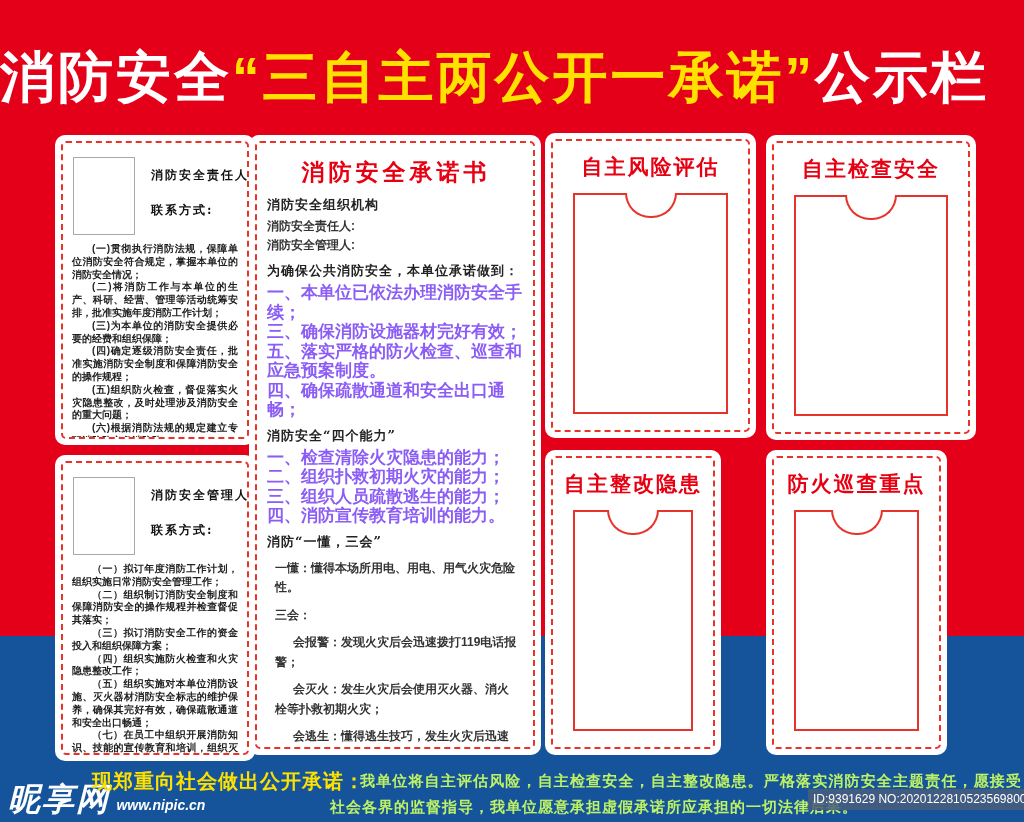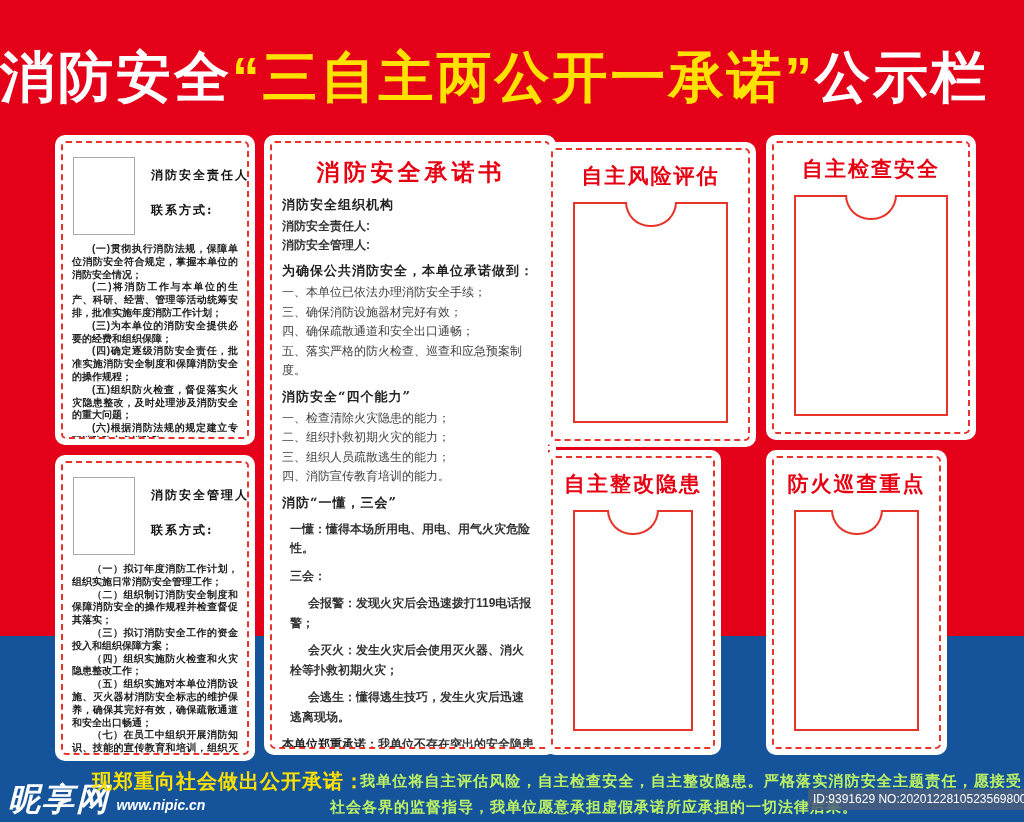--- a/index.html
+++ b/index.html
@@ -21,35 +21,35 @@
   .left1{left:55px;top:135px;width:200px;height:310px;}
   .left2{left:55px;top:455px;width:200px;height:306px;}
   .lhead{display:flex;margin:14px 10px 6px 10px;}
   .photo{width:60px;height:76px;border:1px solid #a9a9a9;background:#fff;flex:none;}
   .roles{margin-left:16px;padding-top:10px;}
   .role{font-family:"DejaVu Serif",serif;font-weight:bold;font-size:12px;letter-spacing:2px;color:#111;margin-bottom:18px;white-space:nowrap;}
   .lp{margin:0;padding:0 9px;font-size:10px;line-height:12.8px;color:#222;text-align:justify;text-indent:2em;font-weight:600;}
   .lp.first{margin-top:4px;}
 
   
-  .mid{left:264px;top:135px;width:292px;height:620px;}
+  .mid{left:249px;top:135px;width:292px;height:620px;}
   .mid .dash{padding:0;}
   .mbody{position:absolute;left:10px;top:6px;right:8px;bottom:4px;color:#333;}
   .mtitle{color:#e60012;font-size:23px;font-weight:900;letter-spacing:4px;text-align:center;margin:8px 0 8px 0;}
   .kai{font-family:"DejaVu Serif",serif;font-weight:bold;color:#222;}
   .mh{font-size:13px;margin:7px 0 3px 0;letter-spacing:1px;}
   .mline{font-size:12px;line-height:19px;margin:0;font-weight:600;color:#333;}
-  .mitem{font-size:12px;line-height:19.5px;margin:0;font-weight:400;color:#404040;}
+  .mitem{font-size:17px;line-height:19.5px;margin:0;font-weight:700;color:#8b5cf6;}
   .know{font-size:12px;line-height:19.5px;margin:8px;font-weight:700;color:#333;}
   .know .lbl{font-family:"DejaVu Serif",serif;font-weight:bold;}
   .indent1{text-indent:1.5em;}
   .mpromise{font-size:12px;line-height:19px;margin:8px 0 0 0;font-weight:700;color:#333;}
 
   
-  .rp-a{left:545px;top:142px;width:211px;height:305px;font-family:Liberation Serif, serif;}
+  .rp-a{left:545px;top:133px;width:211px;height:305px;font-family:Liberation Serif, serif;}
   .rp-b{left:766px;top:135px;width:210px;height:305px;}
   .rp-c{left:545px;top:450px;width:176px;height:305px;}
   .rp-d{left:766px;top:450px;width:181px;height:305px;}
   .rtitle{position:absolute;left:0;top:12px;width:100%;text-align:center;color:#e60012;font-size:21px;font-weight:900;letter-spacing:2px;}
   .pocket{position:absolute;left:20px;right:20px;top:52px;bottom:16px;border:2px solid #e8332a;background:#fff;}
   .notch{position:absolute;left:50%;top:-2px;transform:translateX(-50%);width:48px;height:23px;background:#fff;border:2px solid #e8332a;border-top:none;border-radius:0 0 26px 26px;}
 
   
   .nipic{position:absolute;left:8px;top:778px;color:#fff;font-weight:900;font-style:italic;white-space:nowrap;}
   .nipic .big{font-size:32px;letter-spacing:2px;}
@@ -111,22 +111,22 @@
   <div class="panel mid">
     <div class="dash">
       <div class="mbody">
         <div class="mtitle">消防安全承诺书</div>
         <div class="mh kai">消防安全组织机构</div>
         <p class="mline">消防安全责任人:</p>
         <p class="mline">消防安全管理人:</p>
         <div class="mh kai">为确保公共消防安全，本单位承诺做到：</div>
         <p class="mitem">一、本单位已依法办理消防安全手续；</p>
         <p class="mitem">三、确保消防设施器材完好有效；</p>
+        <p class="mitem">五、落实严格的防火检查、巡查和应急预案制度。</p>
         <p class="mitem">四、确保疏散通道和安全出口通畅；</p>
-        <p class="mitem">五、落实严格的防火检查、巡查和应急预案制度。</p>
         <div class="mh kai">消防安全“四个能力”</div>
         <p class="mitem">一、检查清除火灾隐患的能力；</p>
         <p class="mitem">二、组织扑救初期火灾的能力；</p>
         <p class="mitem">三、组织人员疏散逃生的能力；</p>
         <p class="mitem">四、消防宣传教育培训的能力。</p>
         <div class="mh kai">消防“一懂，三会”</div>
         <p class="know">一懂：懂得本场所用电、用电、用气火灾危险性。</p>
         <p class="know">三会：</p>
         <p class="know indent1">
           <span class="lbl">会报警：</span><span>发现火灾后会迅速拨打119电话报警；</span>

